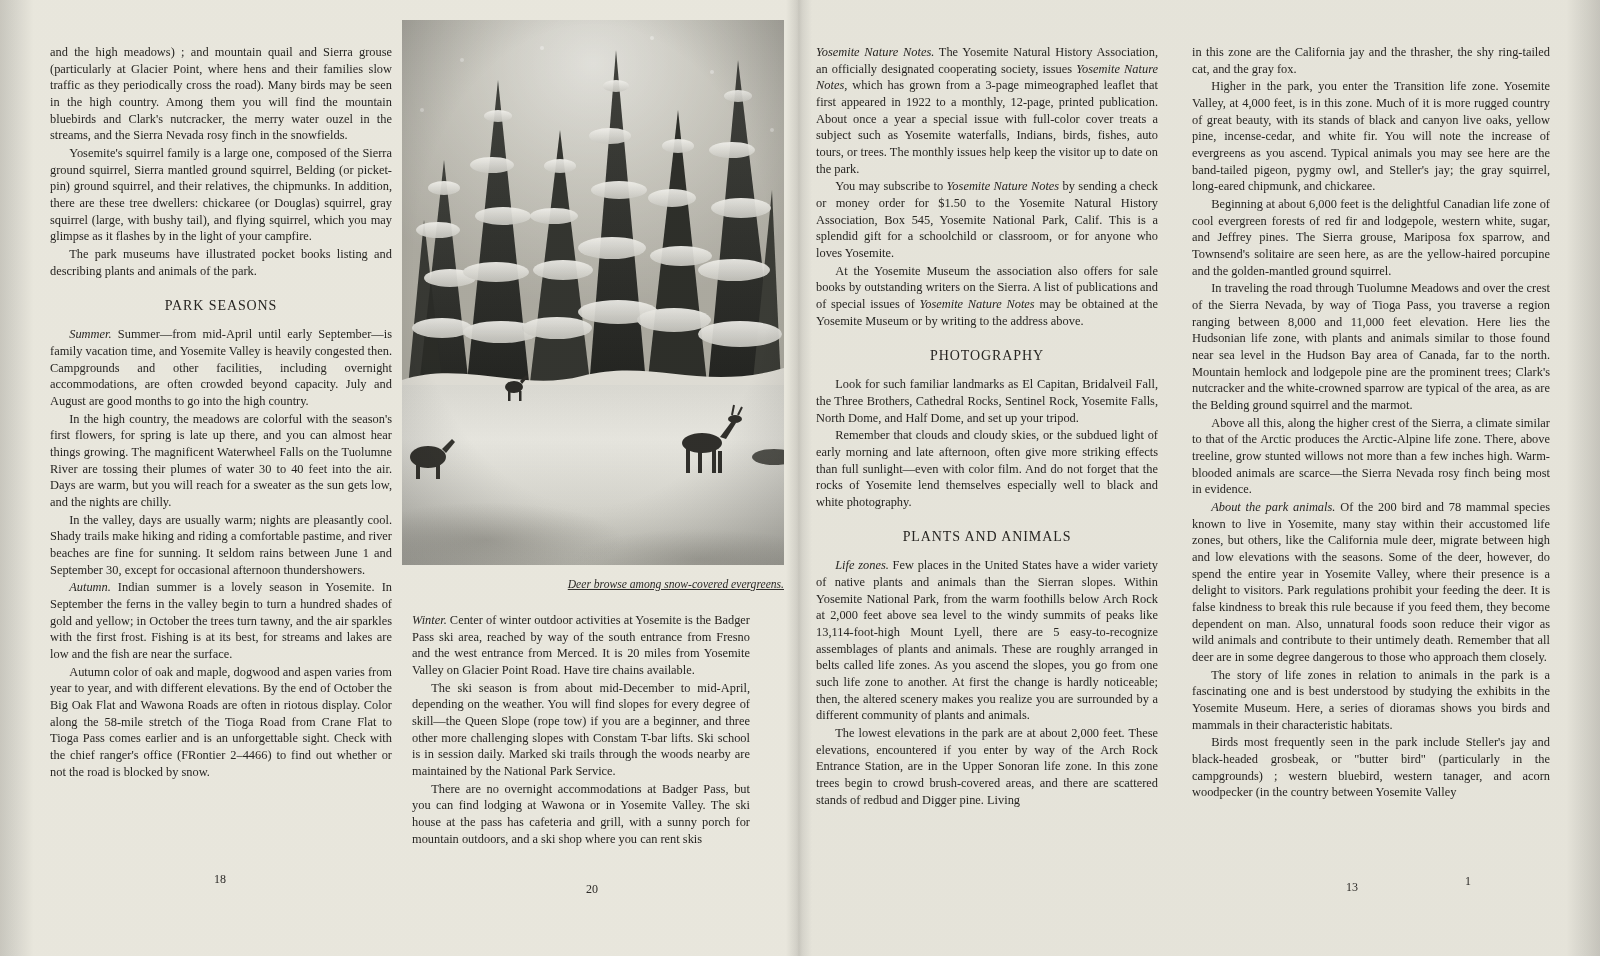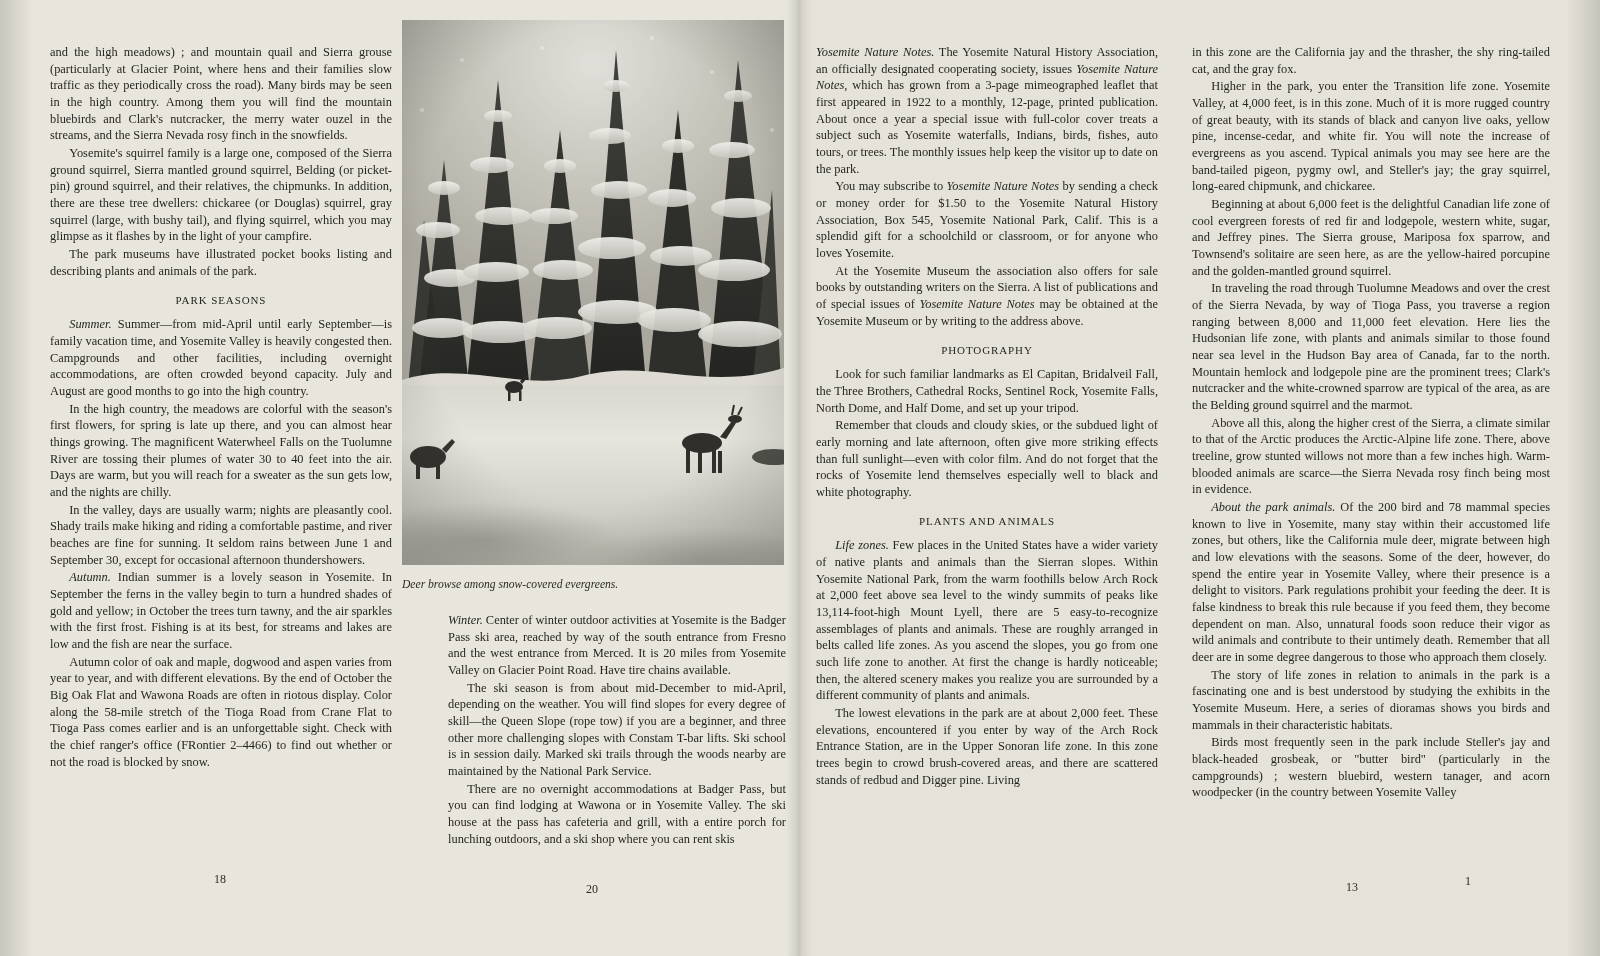--- a/index.html
+++ b/index.html
@@ -50,35 +50,35 @@
     top: 44px;
     width: 342px;
     font-size: 12.4px;
     line-height: 1.345;
     color: #262421;
     text-align: justify;
     text-justify: inter-word;
     hyphens: manual;
   }
   #col1 { left: 50px;  }
-  #col2 { left: 448px; top: 612px; width: 338px; }
+  #col2 { left: 412px; top: 612px; width: 338px; }
   #col3 { left: 816px; }
   #col4 { left: 1192px; width: 358px; }
 
   p {
     margin: 0 0 0.08em 0;
     text-indent: 1.55em;
   }
   p.first { text-indent: 0; }
   .heading {
     text-align: center;
     margin: 1.25em 0 0.75em 0;
     text-indent: 0;
     letter-spacing: 0.9px;
-    font-size: 11px;
+    font-size: 14px;
     color: #262421;
   }
   .runin { font-style: italic; }
   i, em { font-style: italic; }
 
   
   .photo-wrap {
     position: absolute;
     left: 402px;
     top: 20px;
@@ -112,24 +112,25 @@
   }
   .photo .vign {
     position: absolute; inset: 0;
     background: radial-gradient(ellipse 85% 80% at 50% 45%, rgba(0,0,0,0) 55%, rgba(0,0,0,0.28) 100%);
   }
   .caption {
     position: absolute;
     left: 402px;
     top: 578px;
     width: 382px;
-    text-align: left;
+    text-align: right;
     font-style: italic;
     font-size: 11.6px;
     color: #2b2926;
+    text-decoration: underline;
   }
   .folio {
     position: absolute;
     font-size: 12px;
     color: #2b2926;
     text-align: center;
     width: 60px;
   }
   #folio-18 { left: 190px; top: 872px; }
   #folio-19 { left: 562px; top: 882px; }
@@ -262,21 +263,21 @@
         <ellipse cx="372" cy="92" rx="22" ry="8" fill="#3a3934" opacity="0.85"></ellipse>
       </svg>
       <div class="vign"></div>
     </div>
   </div>
   <div class="caption">Deer browse among snow-covered evergreens.</div>
 
   <div class="col" id="col2">
     <p class="first"><span class="runin">Winter.</span><span>   Center of winter outdoor activities at Yosemite is the Badger Pass ski area, reached by way of the south entrance from Fresno and the west entrance from Merced.   It is 20 miles from Yosemite Valley on Glacier Point Road.  Have tire chains available.</span></p>
     <p>The ski season is from about mid-December to mid-April, depending on the weather.   You will find slopes for every degree of skill—the Queen Slope (rope tow) if you are a beginner, and three other more challenging slopes with Constam T-bar lifts.   Ski school is in session daily.   Marked ski trails through the woods nearby are maintained by the National Park Service.</p>
-    <p>There are no overnight accommodations at Badger Pass, but you can find lodging at Wawona or in Yosemite Valley.   The ski house at the pass has cafeteria and grill, with a entire porch for lunching outdoors, and a ski shop where you can rent skis</p>
+    <p>There are no overnight accommodations at Badger Pass, but you can find lodging at Wawona or in Yosemite Valley.   The ski house at the pass has cafeteria and grill, with a sunny porch for mountain outdoors, and a ski shop where you can rent skis</p>
   </div>
 
   <div class="col" id="col3">
     <p class="first"><span class="runin">Yosemite Nature Notes.</span><span>   The Yosemite Natural History Association, an officially designated cooperating society, issues <i>Yosemite Nature Notes</i>, which has grown from a 3-page mimeographed leaflet that first appeared in 1922 to a monthly, 12-page, printed publication.   About once a year a special issue with full-color cover treats a subject such as Yosemite waterfalls, Indians, birds, fishes, auto tours, or trees.   The monthly issues help keep the visitor up to date on the park.</span></p>
     <p>You may subscribe to <i>Yosemite Nature Notes</i> by sending a check or money order for $1.50 to the Yosemite Natural History Association, Box 545, Yosemite National Park, Calif. This is a splendid gift for a schoolchild or classroom, or for anyone who loves Yosemite.</p>
     <p>At the Yosemite Museum the association also offers for sale books by outstanding writers on the Sierra.   A list of publications and of special issues of <i>Yosemite Nature Notes</i> may be obtained at the Yosemite Museum or by writing to the address above.</p>
     <p class="heading">PHOTOGRAPHY</p>
     <p>Look for such familiar landmarks as El Capitan, Bridalveil Fall, the Three Brothers, Cathedral Rocks, Sentinel Rock, Yosemite Falls, North Dome, and Half Dome, and set up your tripod.</p>
     <p>Remember that clouds and cloudy skies, or the subdued light of early morning and late afternoon, often give more striking effects than full sunlight—even with color film.   And do not forget that the rocks of Yosemite lend themselves especially well to black and white photography.</p>
     <p class="heading">PLANTS AND ANIMALS</p>

